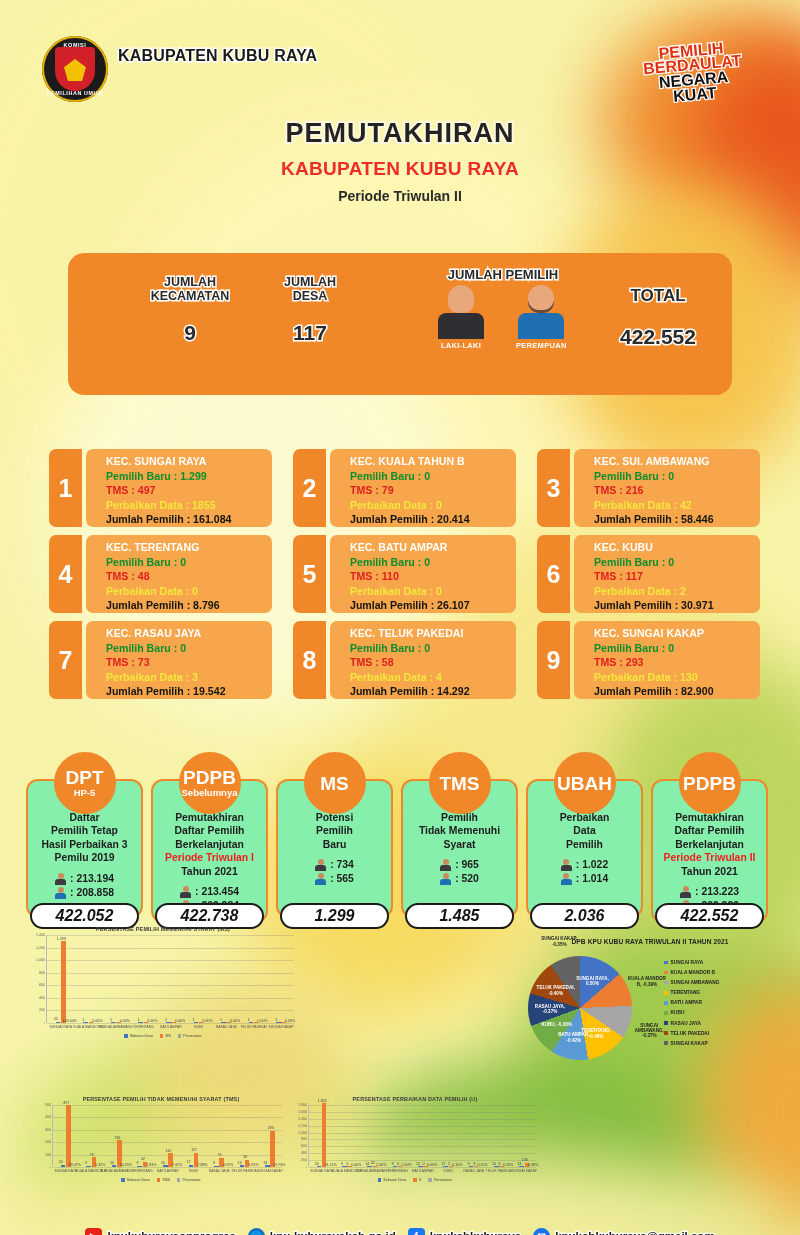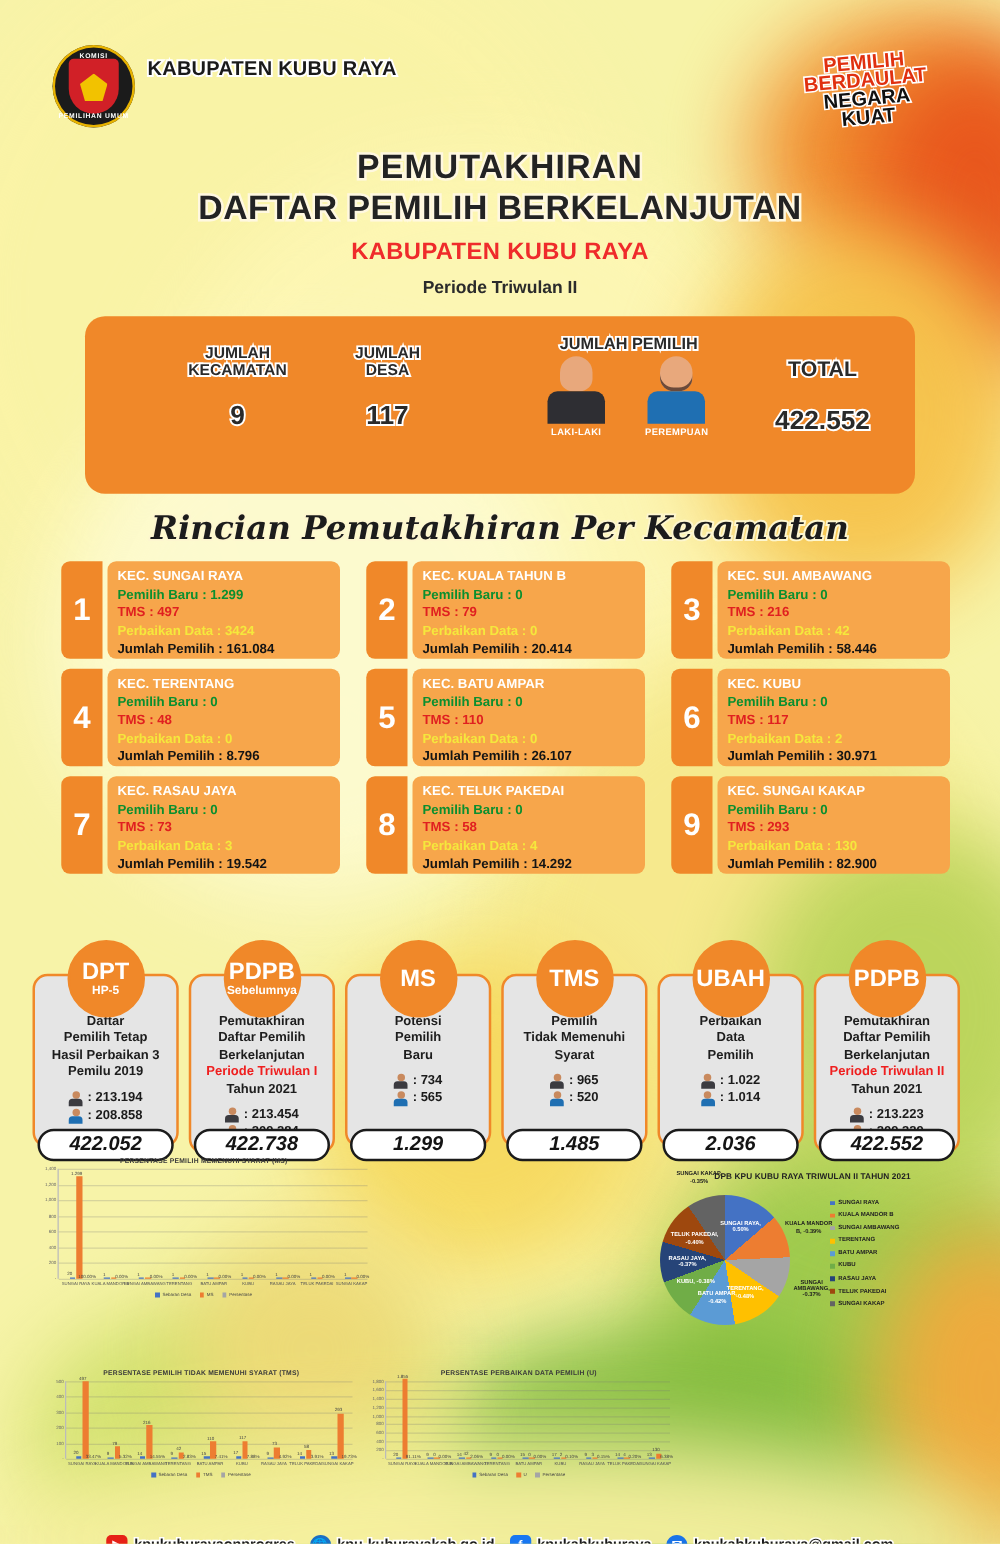--- a/index.html
+++ b/index.html
@@ -88,34 +88,34 @@
   .kec-grid{ position:absolute; top:449px; left:49px; width:712px; }
   .kec-row{ display:flex; gap:21px; margin-bottom:8px; }
   .kec{ width:223px; height:78px; display:flex; }
   .kec .num{
     width:33px; background:#f08829; border-radius:7px 0 0 7px;
     display:flex;align-items:center;justify-content:center;
     color:#fff;font-size:25px;font-weight:bold;
   }
   .kec .body{
     flex:1; background:#f7a64b; border-radius:7px; margin-left:4px;
-    padding:5px 0 0 8px;
+    padding:5px 0 0 20px;
   }
   .kec .body div{ font-size:10.6px; font-weight:bold; line-height:14.5px; }
   .kc-name{ color:#ffffff; }
   .kc-baru{ color:#0a8f2f; }
   .kc-tms{ color:#e02020; }
   .kc-perb{ color:#f5e83c; }
   .kc-jml{ color:#141414; }
 
   
   .pills{ position:absolute; top:752px; left:26px; width:748px; display:flex; gap:8px; }
   .pill{ width:117px; position:relative; }
   .pill .card{
-    background:#e5e5e5; border:2px solid #f08829; border-radius:12px;
+    background:#86efac; border:2px solid #f08829; border-radius:12px;
     margin-top:27px; padding:30px 4px 8px; min-height:139px;
     display:flex; flex-direction:column; align-items:center;
   }
   .pill .circle{
     position:absolute; left:50%; top:0; transform:translateX(-50%);
     width:62px;height:62px;border-radius:50%;background:#f08829;
     display:flex;flex-direction:column;align-items:center;justify-content:center;
     z-index:3; border:2px solid #f08829;
   }
   .pill .circle .c1{color:#fff;font-size:19px;font-weight:bold;line-height:19px;}
@@ -204,21 +204,20 @@
     <div class="slogan">
       <div class="l1">PEMILIH</div>
       <div class="l1">BERDAULAT</div>
       <div class="l2">NEGARA</div>
       <div class="l2">KUAT</div>
     </div>
   </div>
 
   <div class="title">
     <div class="t1">PEMUTAKHIRAN</div>
-    <div class="t2">DAFTAR PEMILIH BERKELANJUTAN</div>
     <div class="t3">KABUPATEN KUBU RAYA</div>
     <div class="t4">Periode Triwulan II</div>
   </div>
 
   <div class="summary">
     <div class="sm-label outline" style="left:52px;top:22px;width:140px;">
       <span>JUMLAH</span><br><span>KECAMATAN</span>
     </div>
     <div class="sm-val outline" style="left:52px;top:68px;width:140px;">9</div>
 
@@ -238,31 +237,30 @@
       <div class="head" style="background:#e8a87c;border-radius:13px 13px 11px 11px;box-shadow:0 -3px 0 0 #6b4a3a inset;"></div>
       <div class="body" style="background:#1f6fb2;"></div>
       <div class="cap">PEREMPUAN</div>
     </div>
 
 
     <div class="sm-label outline" style="left:520px;top:36px;width:140px;font-size:17px;">TOTAL</div>
     <div class="sm-val outline" style="left:520px;top:72px;width:140px;">422.552</div>
   </div>
 
-  <div class="rincian">Rincian Pemutakhiran Per Kecamatan</div>
 
   <div class="kec-grid" id="kecGrid">
       <div class="kec-row">
         <div class="kec">
           <div class="num">1</div>
           <div class="body">
             <div class="kc-name">KEC. SUNGAI RAYA</div>
             <div class="kc-baru">Pemilih Baru : 1.299</div>
             <div class="kc-tms">TMS : 497</div>
-            <div class="kc-perb">Perbaikan Data : 3424</div>
+            <div class="kc-perb">Perbaikan Data : 1855</div>
             <div class="kc-jml">Jumlah Pemilih : 161.084</div>
           </div>
         </div>
         <div class="kec">
           <div class="num">2</div>
           <div class="body">
             <div class="kc-name">KEC. KUALA TAHUN B</div>
             <div class="kc-baru">Pemilih Baru : 0</div>
             <div class="kc-tms">TMS : 79</div>
             <div class="kc-perb">Perbaikan Data : 0</div>

